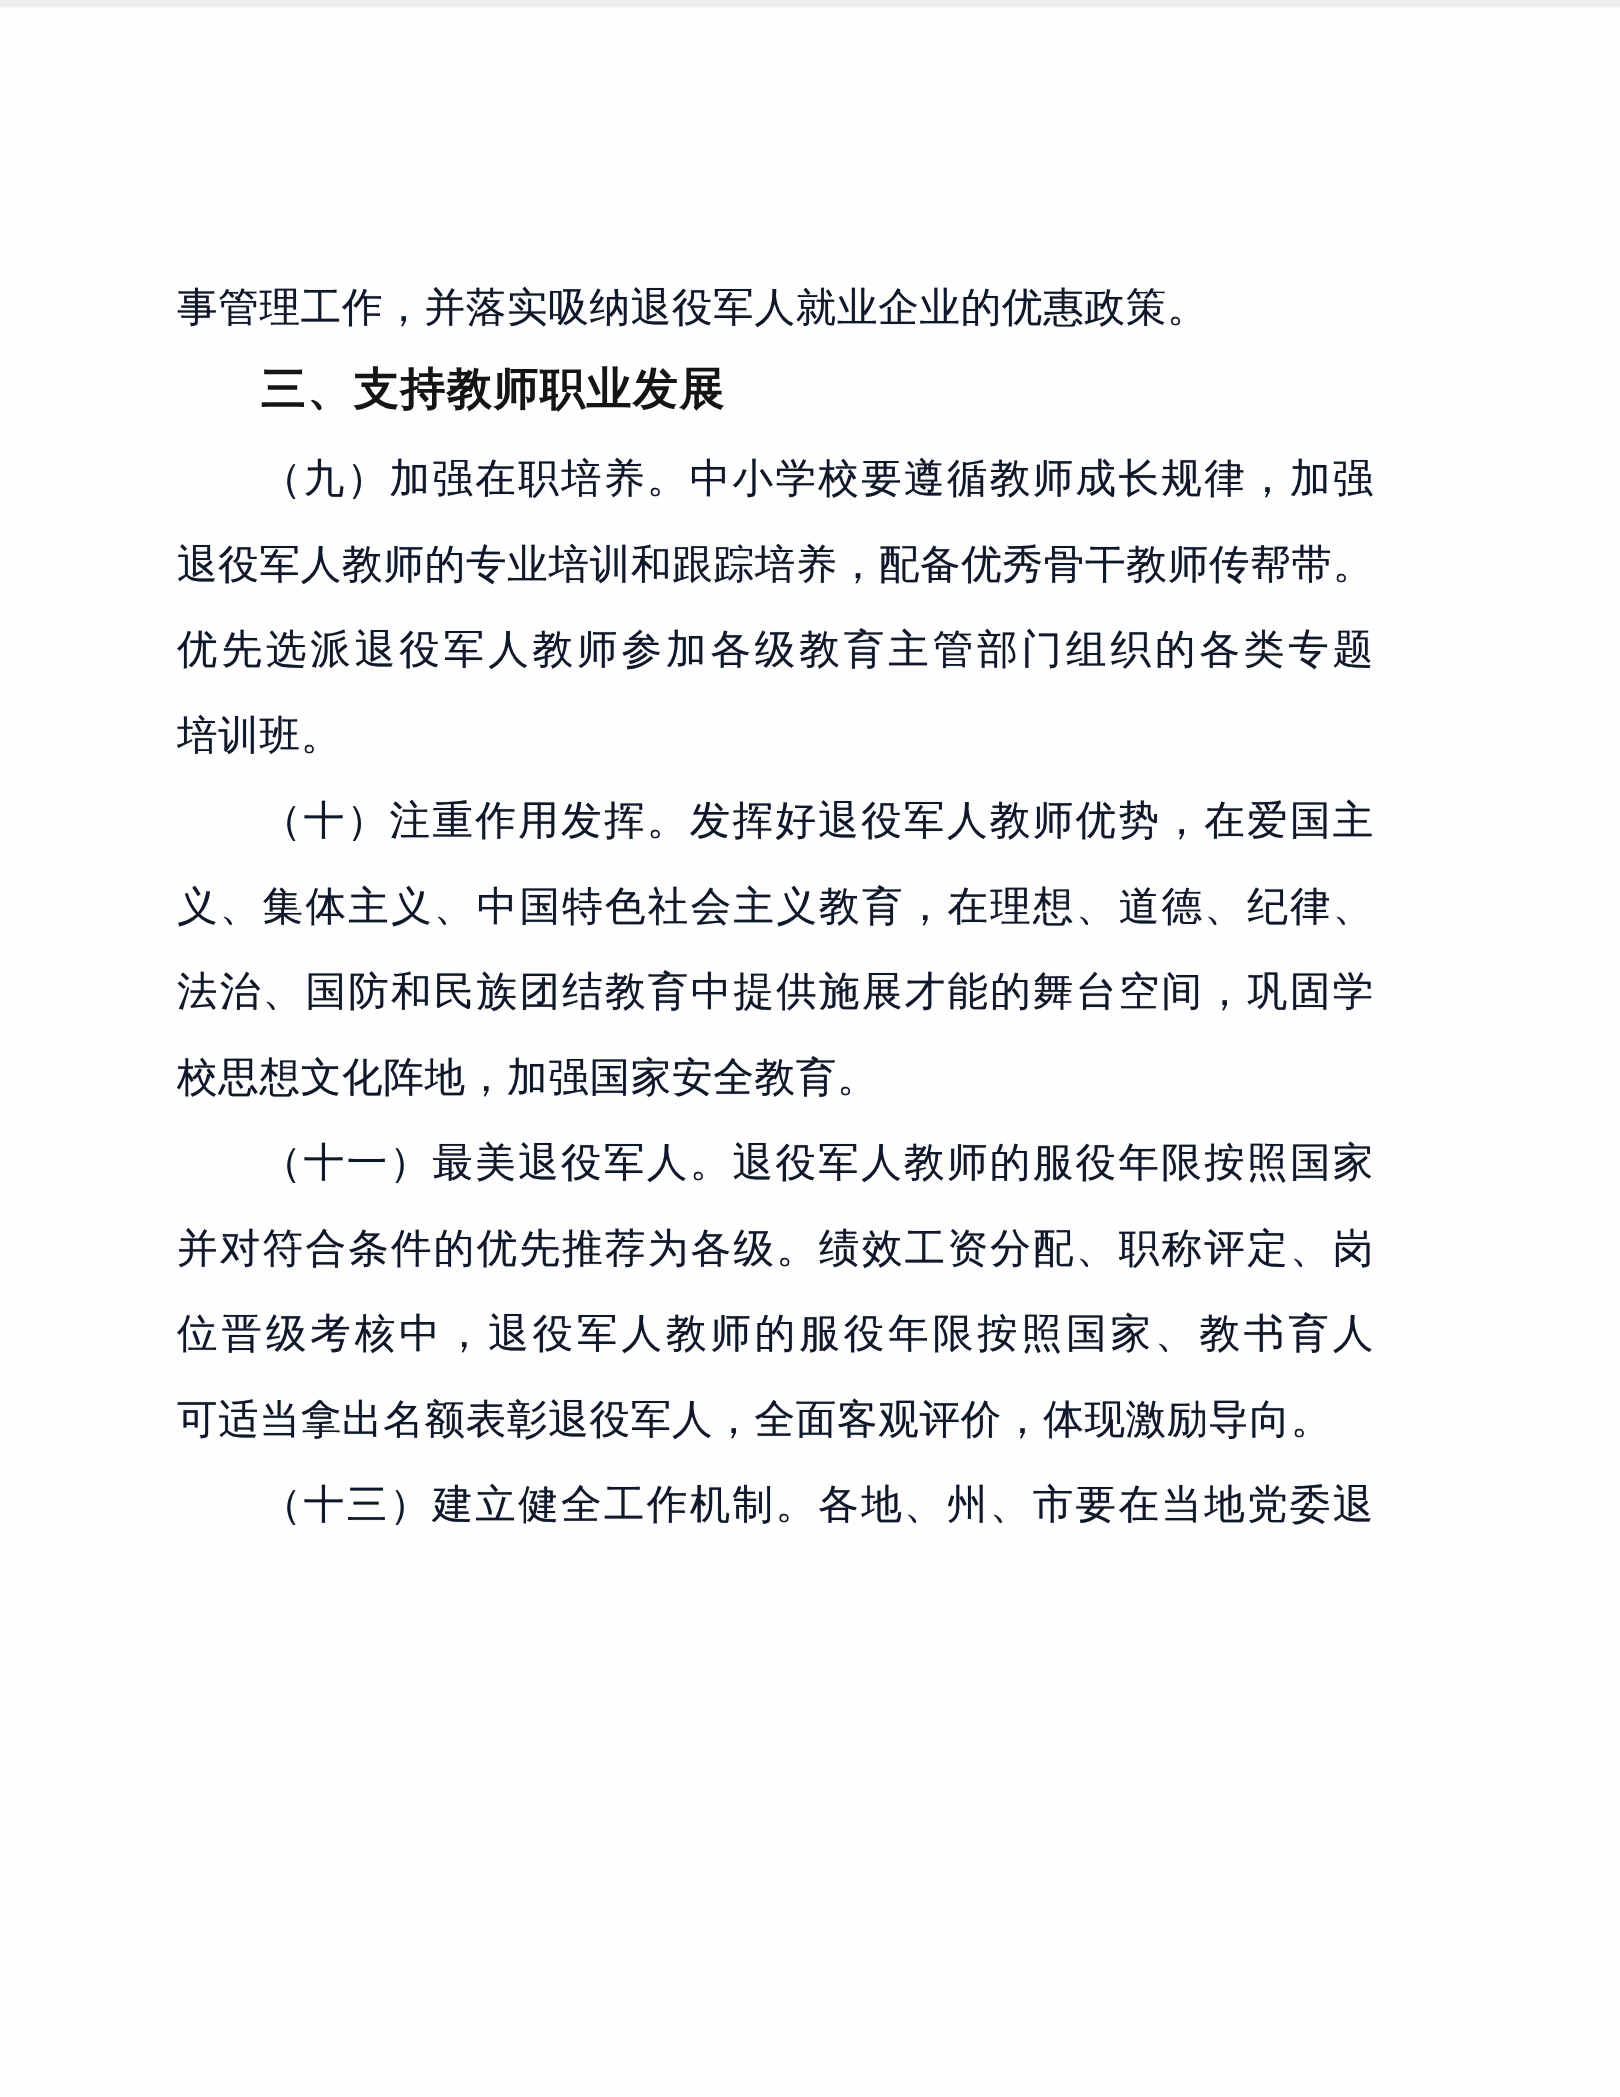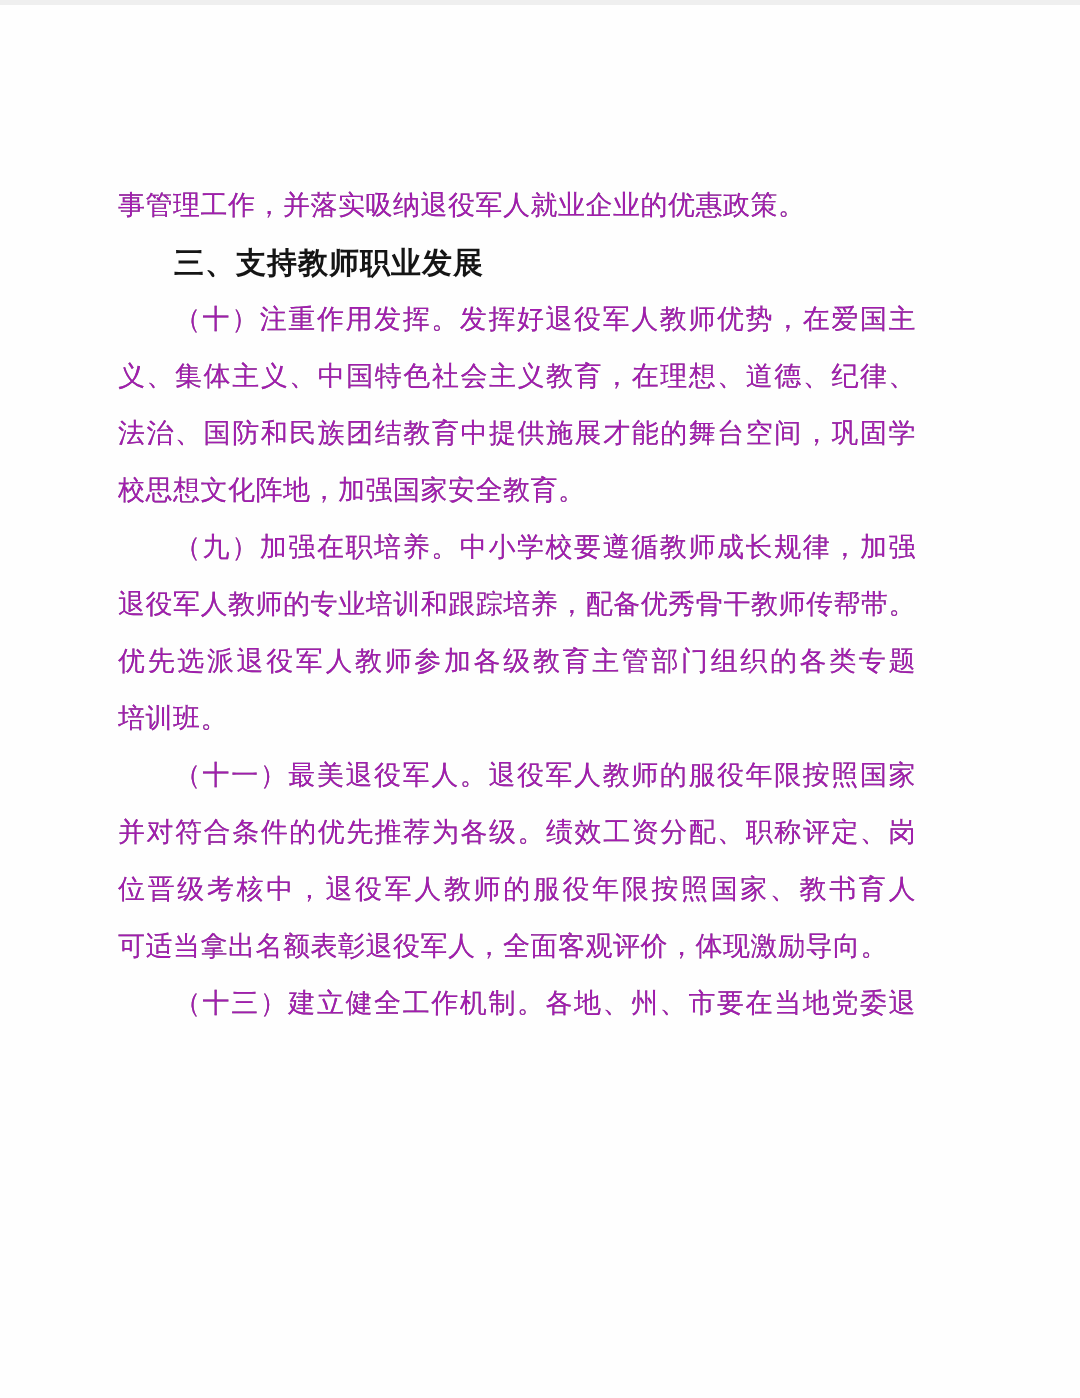--- a/index.html
+++ b/index.html
@@ -26,67 +26,67 @@
     position: absolute;
     left: 118px;
     top: 177px;
     width: 798px;
   }
   .line {
     height: 57px;
     line-height: 57px;
     font-size: 27px;
     letter-spacing: 0.5px;
-    color: #a21caf;
+    color: #0f172a;
     overflow: hidden;
     white-space: nowrap;
     text-align: left;
     font-family: "Liberation Serif", "DejaVu Serif", serif;
     text-shadow: 0 0 0.5px rgba(20,20,20,0.55);
   }
   .line.full {
     white-space: normal;
     text-align: justify;
     text-align-last: justify;
   }
   .line.indent {
     text-indent: 56px;
   }
   .line.heading {
-    font-family: Liberation Sans, sans-serif;
+    font-family: Liberation Mono, monospace;
     font-weight: 700;
     font-size: 30px;
     color: #151515;
     letter-spacing: 1px;
     text-shadow: none;
   }
 </style>
 </head>
 <body>
 
 <div class="page">
   <div class="top-strip"></div>
   <div class="content">
       <div>
         <div class="line">事管理工作，并落实吸纳退役军人就业企业的优惠政策。</div>
       </div>
       <div>
         <div class="line heading indent">三、支持教师职业发展</div>
       </div>
       <div>
+        <div class="line indent full">（九）加强在职培养。中小学校要遵循教师成长规律，加强</div>
+        <div class="line full">退役军人教师的专业培训和跟踪培养，配备优秀骨干教师传帮带。</div>
+        <div class="line full">优先选派退役军人教师参加各级教育主管部门组织的各类专题</div>
+        <div class="line">培训班。</div>
+      </div>
+      <div>
         <div class="line indent full">（十）注重作用发挥。发挥好退役军人教师优势，在爱国主</div>
         <div class="line full">义、集体主义、中国特色社会主义教育，在理想、道德、纪律、</div>
         <div class="line full">法治、国防和民族团结教育中提供施展才能的舞台空间，巩固学</div>
         <div class="line">校思想文化阵地，加强国家安全教育。</div>
-      </div>
-      <div>
-        <div class="line indent full">（九）加强在职培养。中小学校要遵循教师成长规律，加强</div>
-        <div class="line full">退役军人教师的专业培训和跟踪培养，配备优秀骨干教师传帮带。</div>
-        <div class="line full">优先选派退役军人教师参加各级教育主管部门组织的各类专题</div>
-        <div class="line">培训班。</div>
       </div>
       <div>
         <div class="line indent full">（十一）最美退役军人。退役军人教师的服役年限按照国家</div>
         <div class="line full">并对符合条件的优先推荐为各级。绩效工资分配、职称评定、岗</div>
         <div class="line full">位晋级考核中，退役军人教师的服役年限按照国家、教书育人</div>
         <div class="line">可适当拿出名额表彰退役军人，全面客观评价，体现激励导向。</div>
       </div>
       <div>
         <div class="line indent full">（十三）建立健全工作机制。各地、州、市要在当地党委退</div>
       </div>

